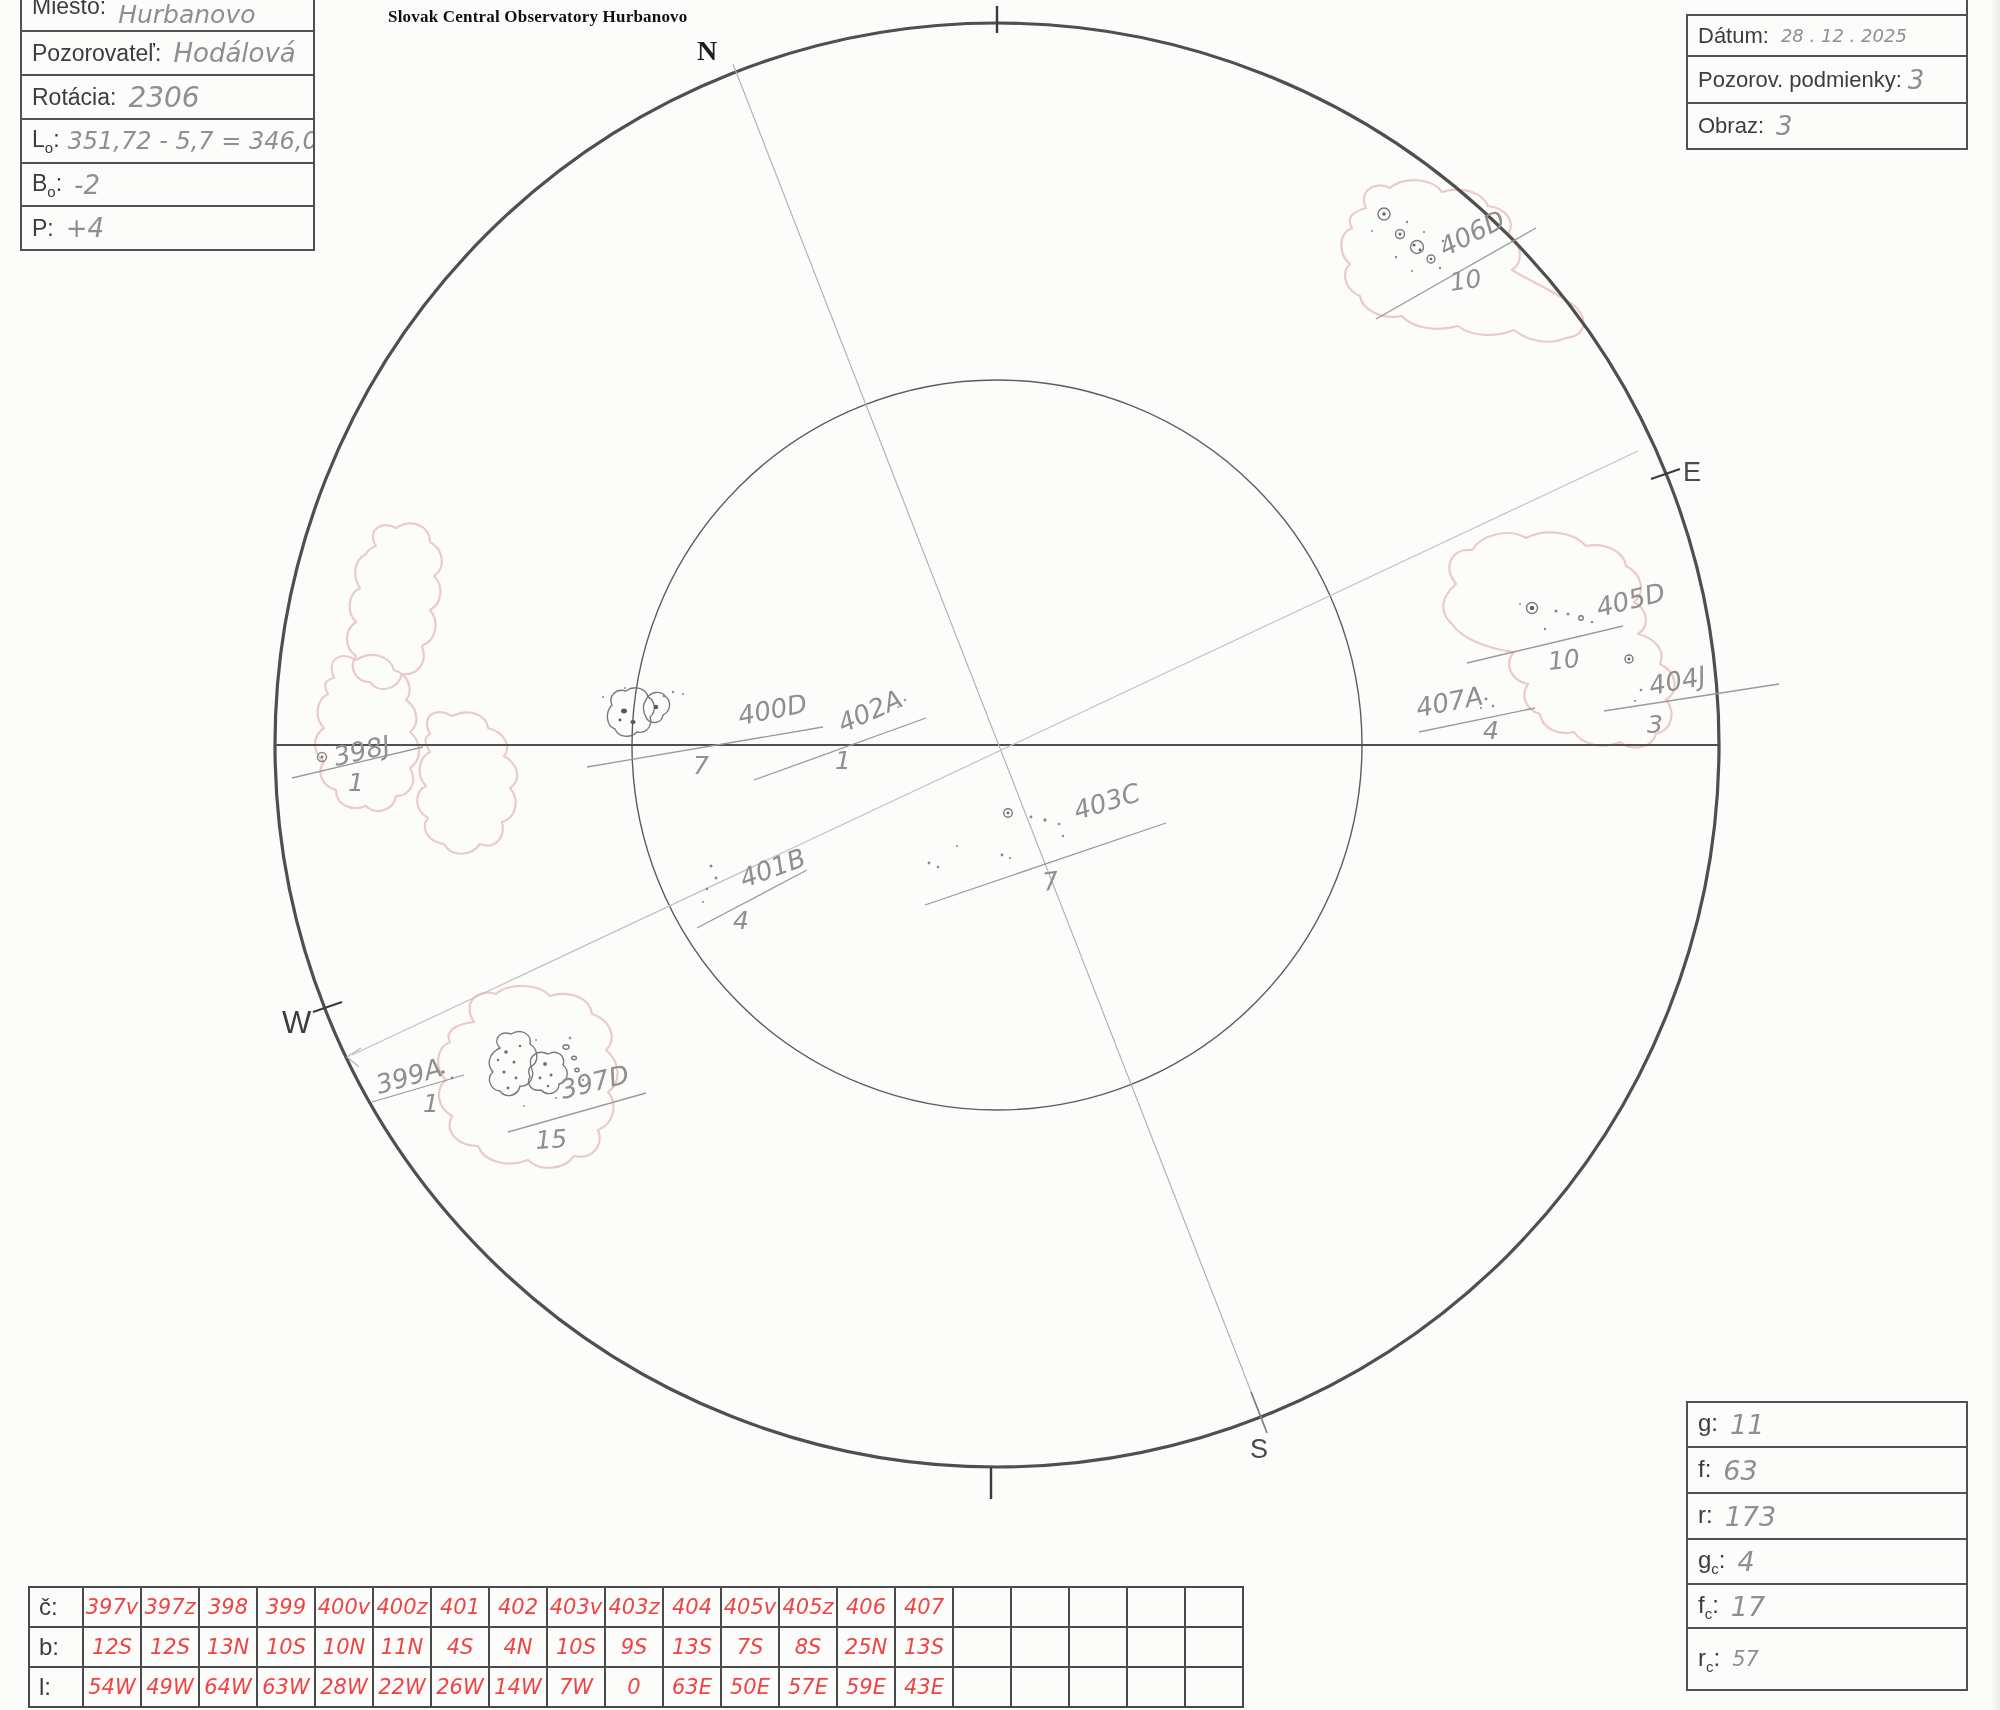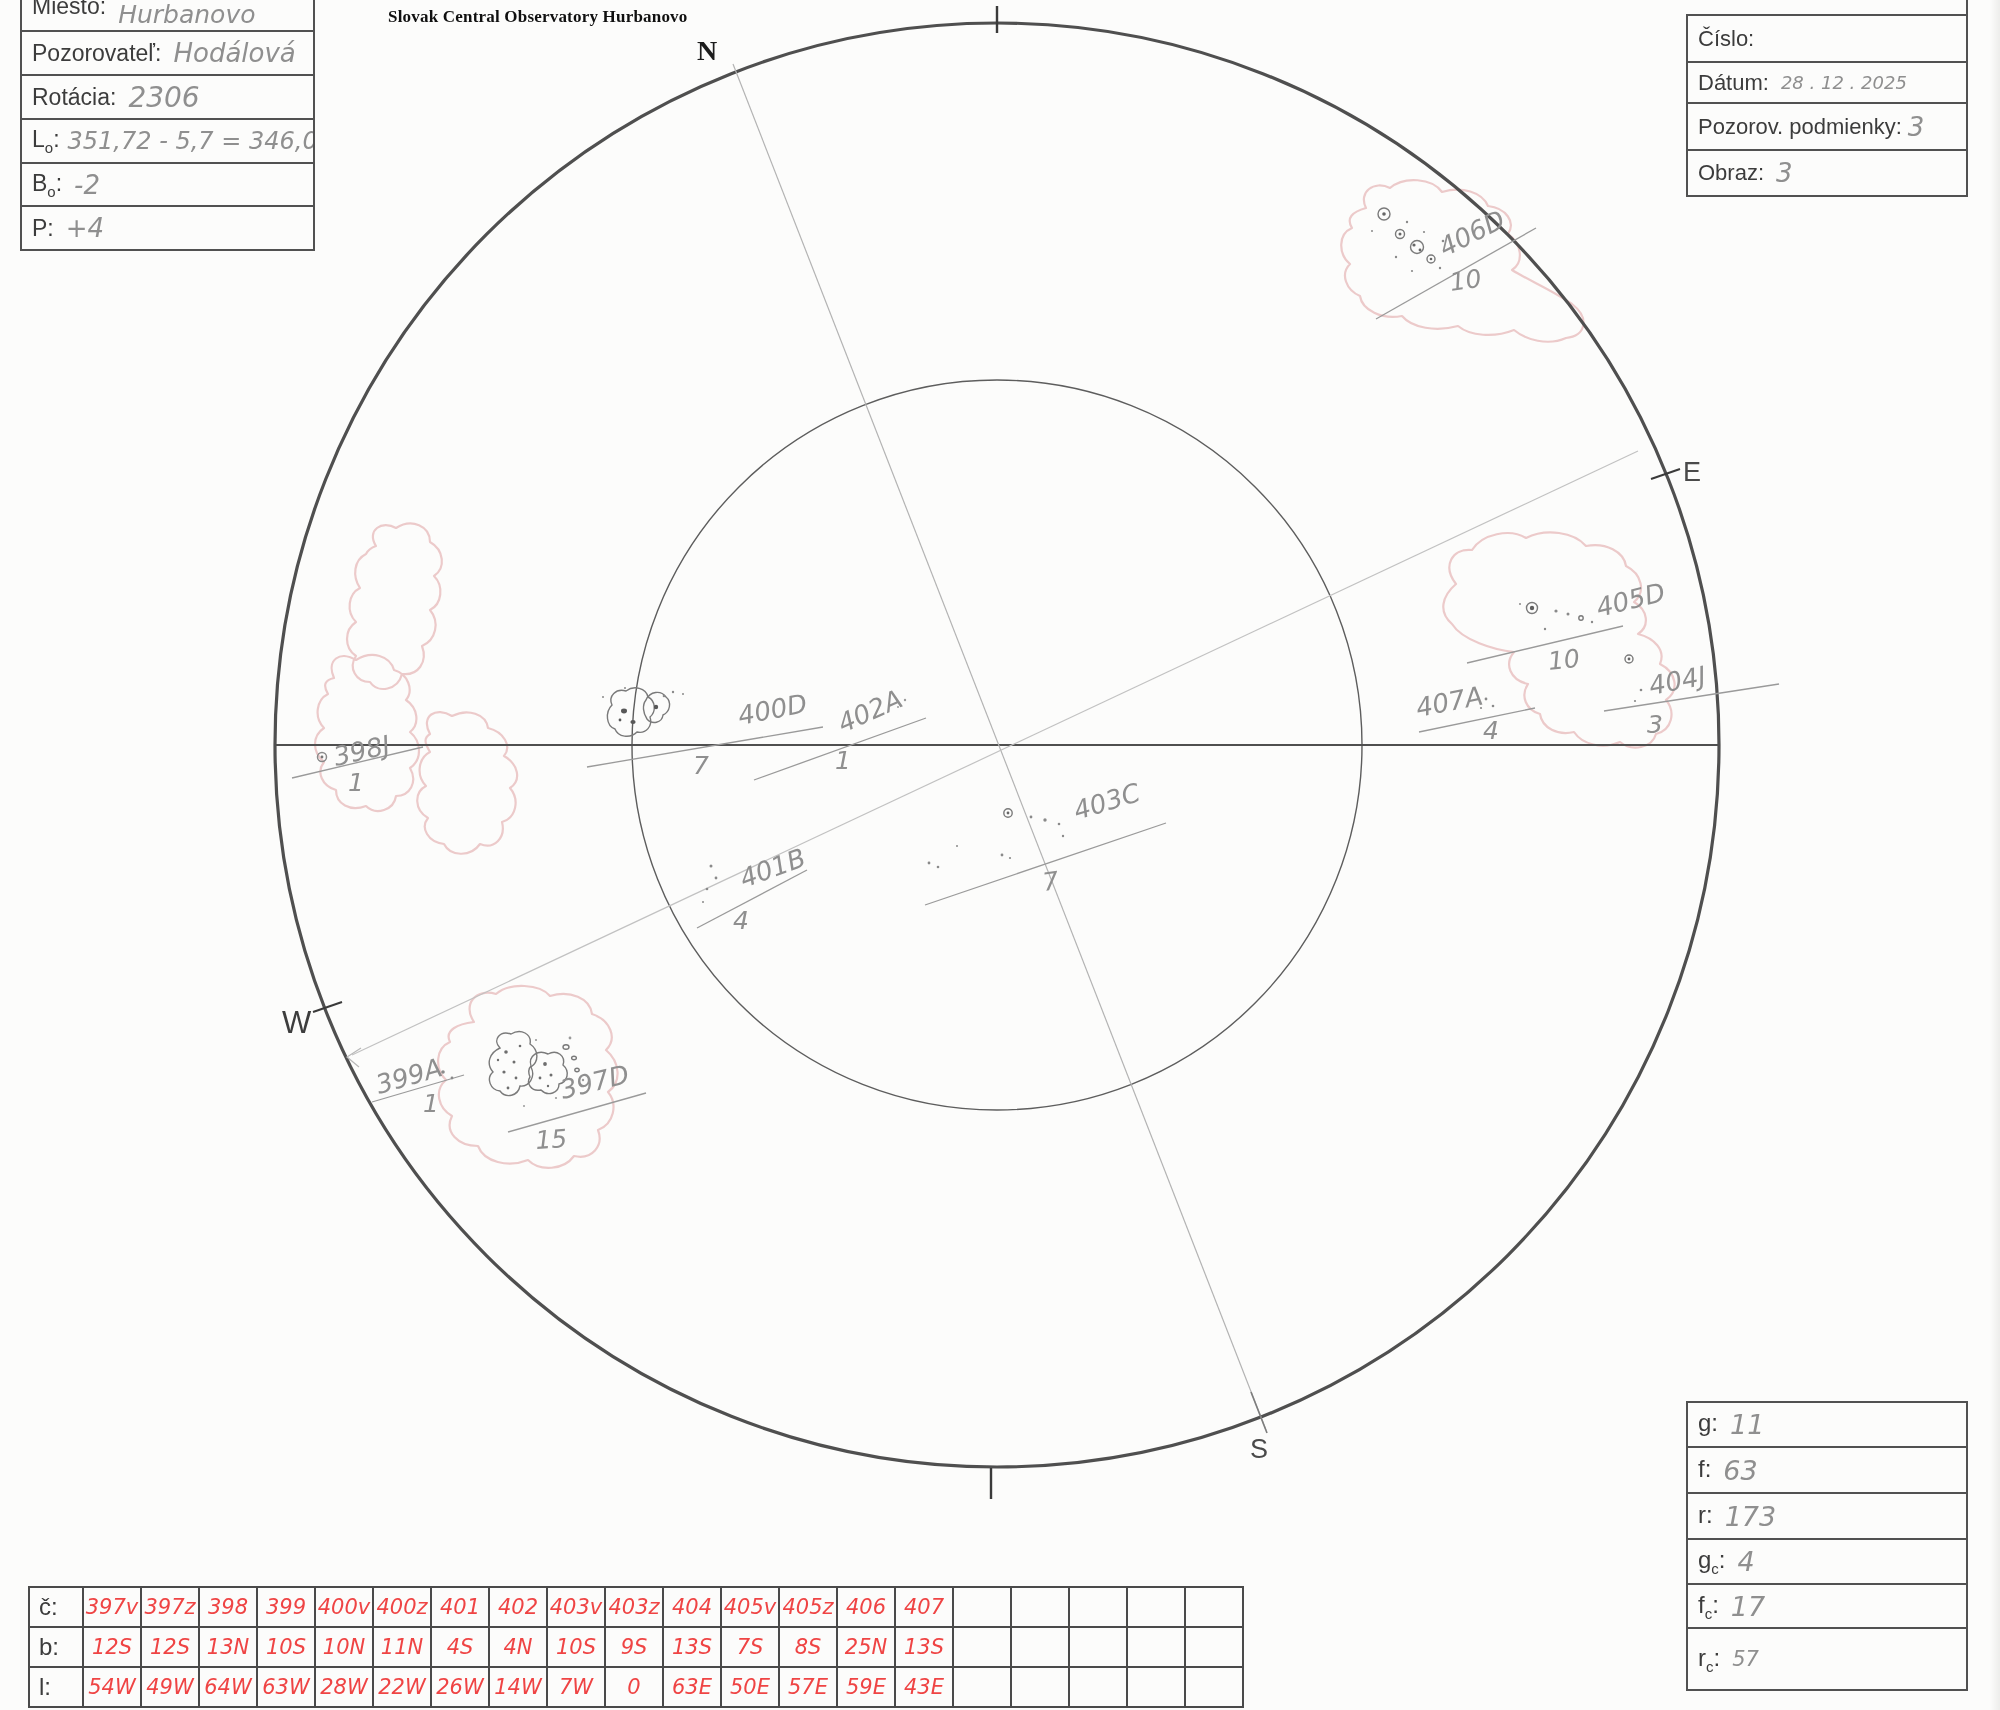--- a/index.html
+++ b/index.html
@@ -268,24 +268,20 @@
   </div>
   <div class="frow" style="height:46px">
     <span class="flabel">P:</span>
     <span class="hand fval">+4</span>
   </div>
 </div>
 
 <div class="abs" style="left:1966px;top:0;width:0;height:16px;border-left:2px solid #515151"></div>
 
 <div class="formbox" style="left:1686px;top:16px;width:282px">
-  <div class="frow" style="height:49px">
-    <span class="rlabel">Číslo:</span>
-    <span class="hand fval"></span>
-  </div>
   <div class="frow" style="height:43px">
     <span class="rlabel">Dátum:</span>
     <span class="hand fval" style="font-size:18px;">28 . 12 . 2025</span>
   </div>
   <div class="frow" style="height:49px">
     <span class="rlabel">Pozorov. podmienky:</span>
     <span class="hand fval" style="margin-left:6px">3</span>
   </div>
   <div class="frow" style="height:48px">
     <span class="rlabel">Obraz:</span>

